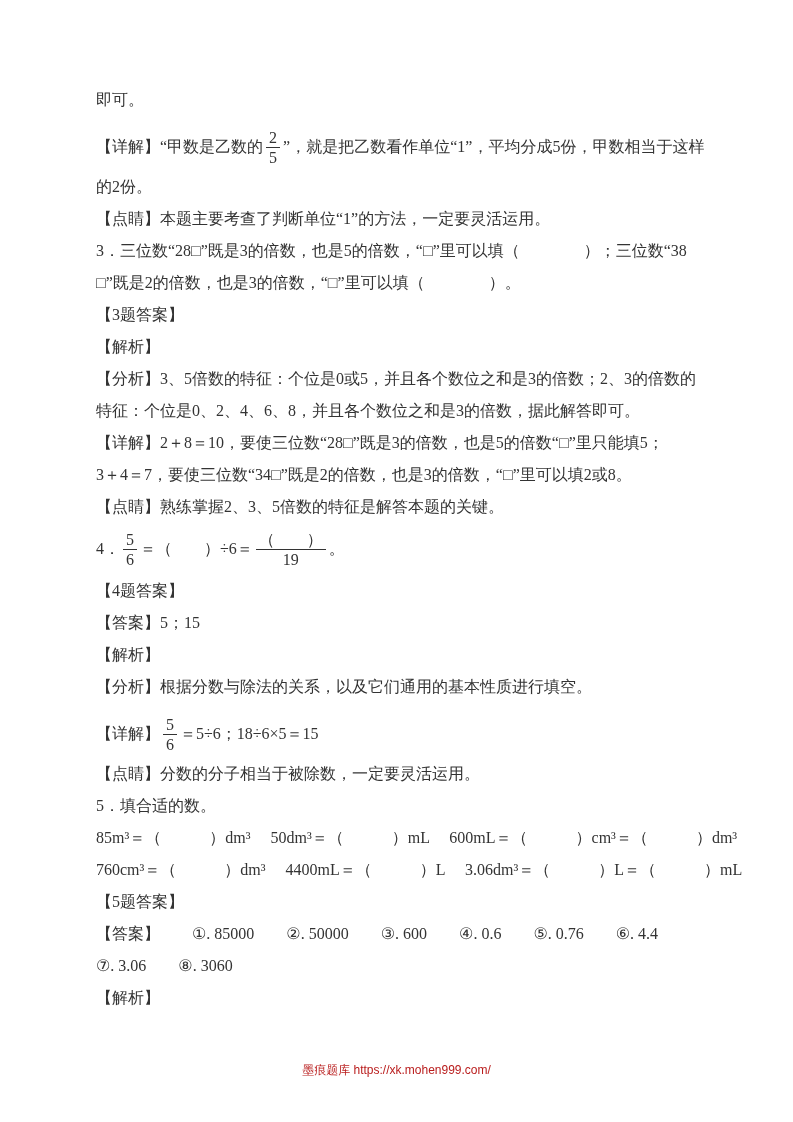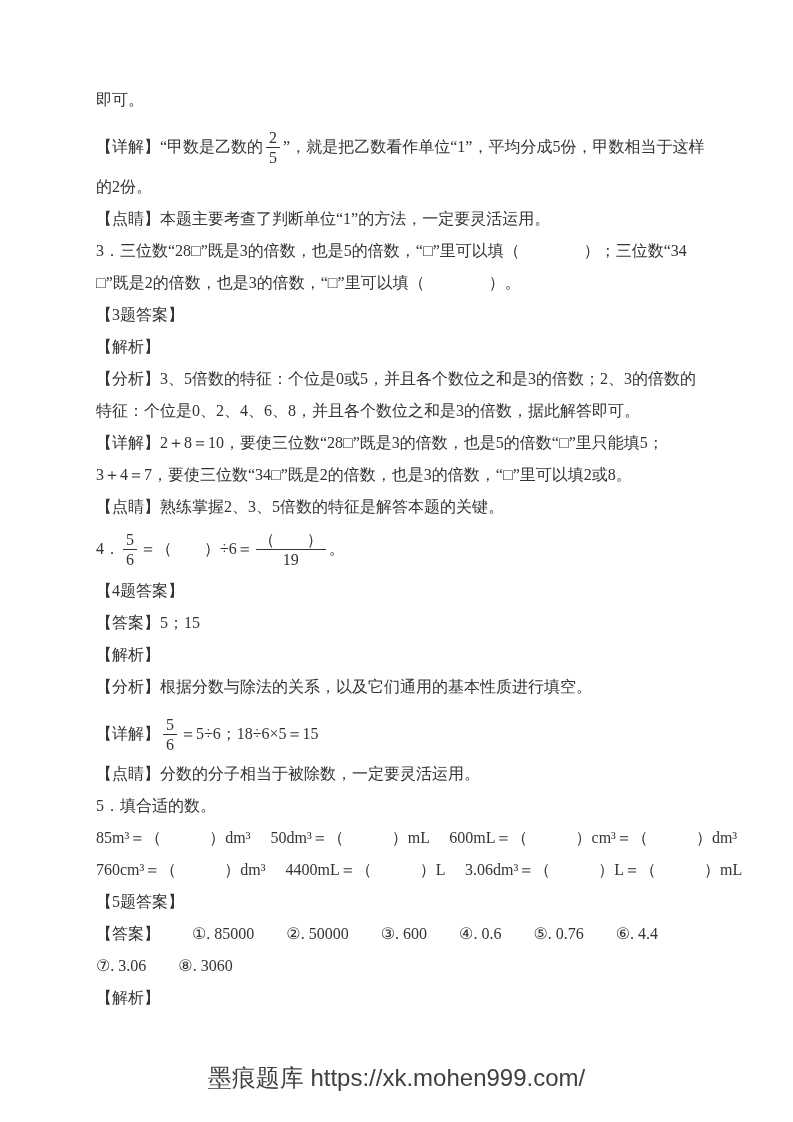--- a/index.html
+++ b/index.html
@@ -41,22 +41,22 @@
   }
   .frac .num{display:block;border-bottom:1px solid #333;padding:0 3px;}
   .frac .den{display:block;padding:0 3px;}
   .ans-items span{margin-right:28px;}
   .ans-label{margin-right:34px;}
   .footer{
     position:absolute;
     left:0;right:0;top:1062px;
     text-align:center;
     font-family:"Liberation Sans","DejaVu Sans",sans-serif;
-    font-size:24px;
-    color:#404040;
+    font-size:12px;
+    color:#b91c1c;
   }
 </style>
 </head>
 <body>
 
 <div class="page">
   <div class="content">
 
     <div class="ln">即可。</div>
 
@@ -65,21 +65,21 @@
       <span class="frac">
         <span class="num">2</span>
         <span class="den">5</span>
       </span>
       <span>”，就是把乙数看作单位“1”，平均分成5份，甲数相当于这样</span>
     </div>
 
     <div class="ln">的2份。</div>
     <div class="ln">【点睛】本题主要考查了判断单位“1”的方法，一定要灵活运用。</div>
 
-    <div class="ln">3．三位数“28□”既是3的倍数，也是5的倍数，“□”里可以填（　　　　）；三位数“34</div>
+    <div class="ln">3．三位数“28□”既是3的倍数，也是5的倍数，“□”里可以填（　　　　）；三位数“38</div>
     <div class="ln">□”既是2的倍数，也是3的倍数，“□”里可以填（　　　　）。</div>
     <div class="ln">【3题答案】</div>
     <div class="ln">【解析】</div>
     <div class="ln">【分析】3、5倍数的特征：个位是0或5，并且各个数位之和是3的倍数；2、3的倍数的</div>
     <div class="ln">特征：个位是0、2、4、6、8，并且各个数位之和是3的倍数，据此解答即可。</div>
     <div class="ln">【详解】2＋8＝10，要使三位数“28□”既是3的倍数，也是5的倍数“□”里只能填5；</div>
     <div class="ln">3＋4＝7，要使三位数“34□”既是2的倍数，也是3的倍数，“□”里可以填2或8。</div>
     <div class="ln">【点睛】熟练掌握2、3、5倍数的特征是解答本题的关键。</div>
 
     <div class="p-eq">

